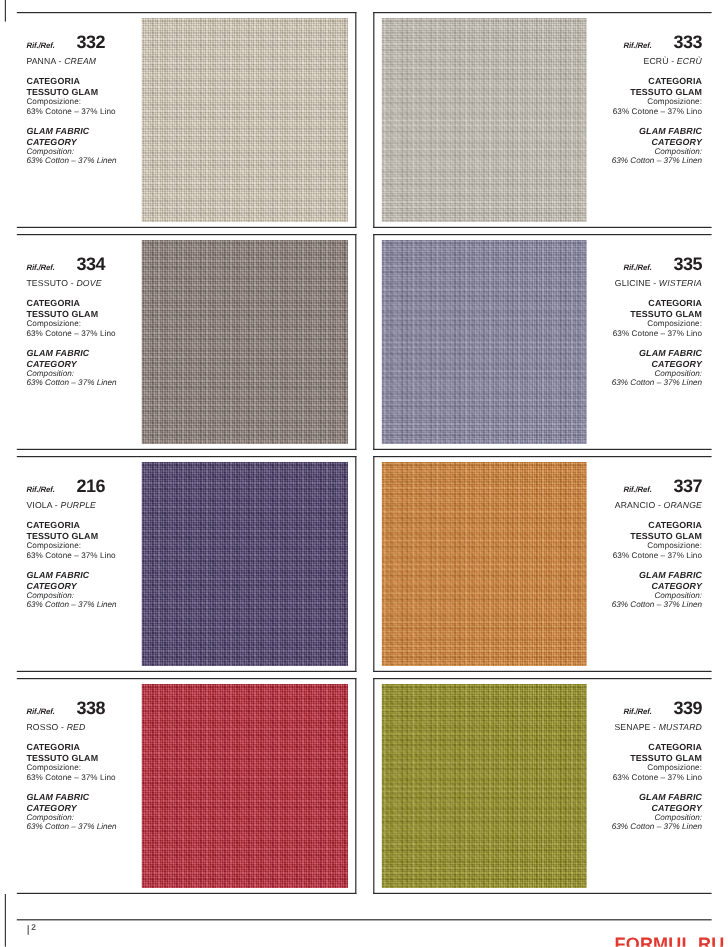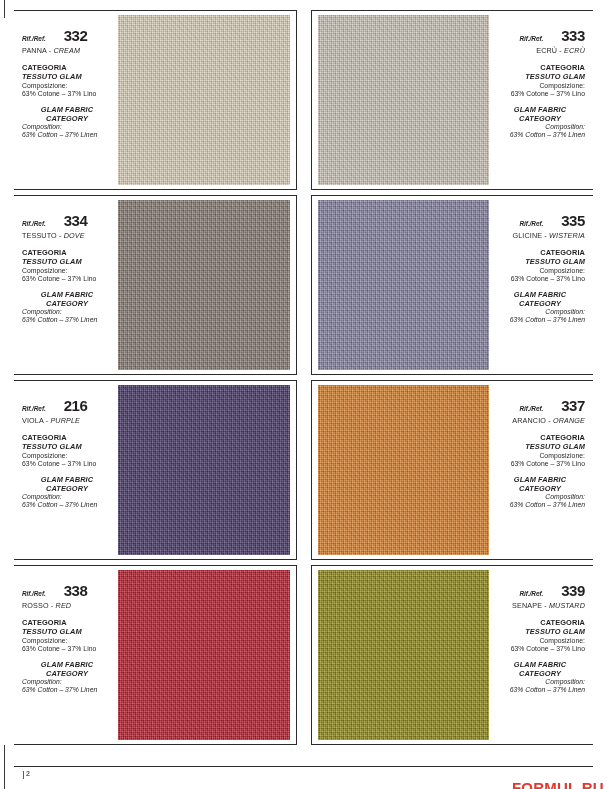--- a/index.html
+++ b/index.html
@@ -94,25 +94,25 @@
   .color-name {
     font-size: 7.2px;
     letter-spacing: 0.15px;
     white-space: nowrap;
     margin-bottom: 9px;
   }
   .color-name .en { font-style: italic; }
 
   .block { margin-bottom: 8px; }
   .b-it   { font-size: 7.4px; font-weight: bold; letter-spacing: 0.1px; }
-  .b-it2  { font-size: 7.4px; font-weight: bold; letter-spacing: 0.1px; font-style: italic; }
+  .b-it2  { font-size: 7.4px; font-weight: bold; letter-spacing: 0.1px; }
   .b-sub  { font-size: 6.8px; letter-spacing: 0.05px; }
   .b-comp { font-size: 6.8px; letter-spacing: 0.05px; white-space: nowrap; }
 
-  .b-en   { font-size: 7.4px; font-weight: bold; font-style: italic; letter-spacing: 0.1px; text-align: center; }
+  .b-en   { font-size: 7.4px; font-weight: bold; font-style: italic; letter-spacing: 0.1px; }
   .b-ensub{ font-size: 6.8px; font-style: italic; }
   .b-encomp{ font-size: 6.8px; font-style: italic; white-space: nowrap; }
 
   
   .swatch {
     flex: 1 1 auto;
     position: relative;
     margin: 0;
     overflow: hidden;
   }

